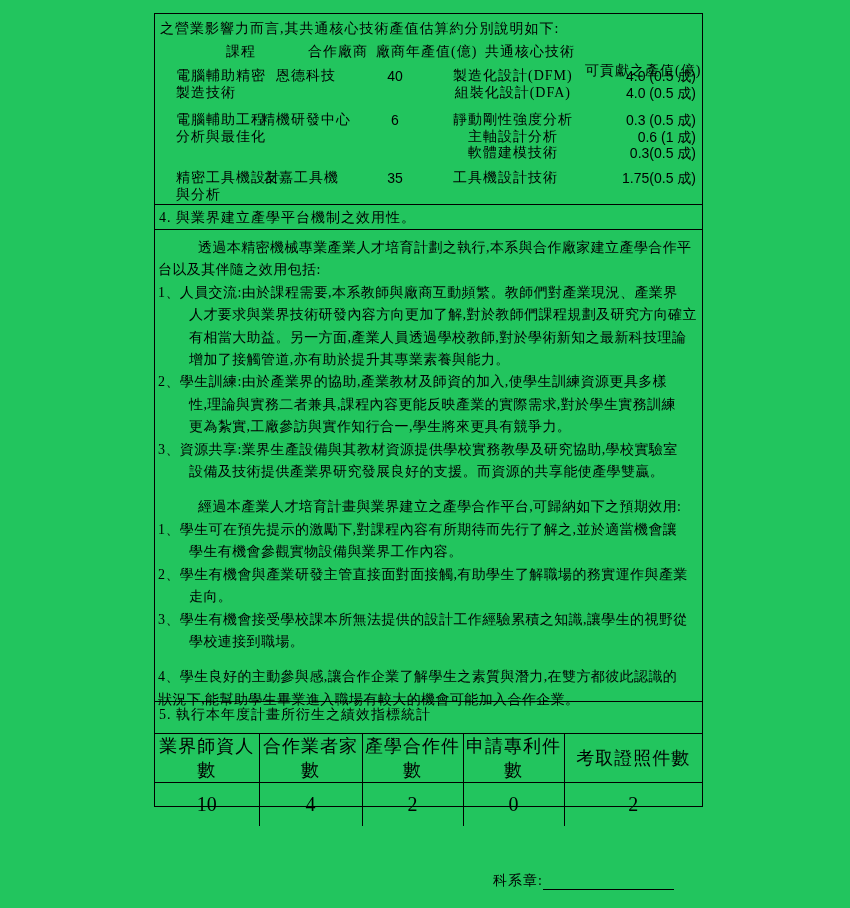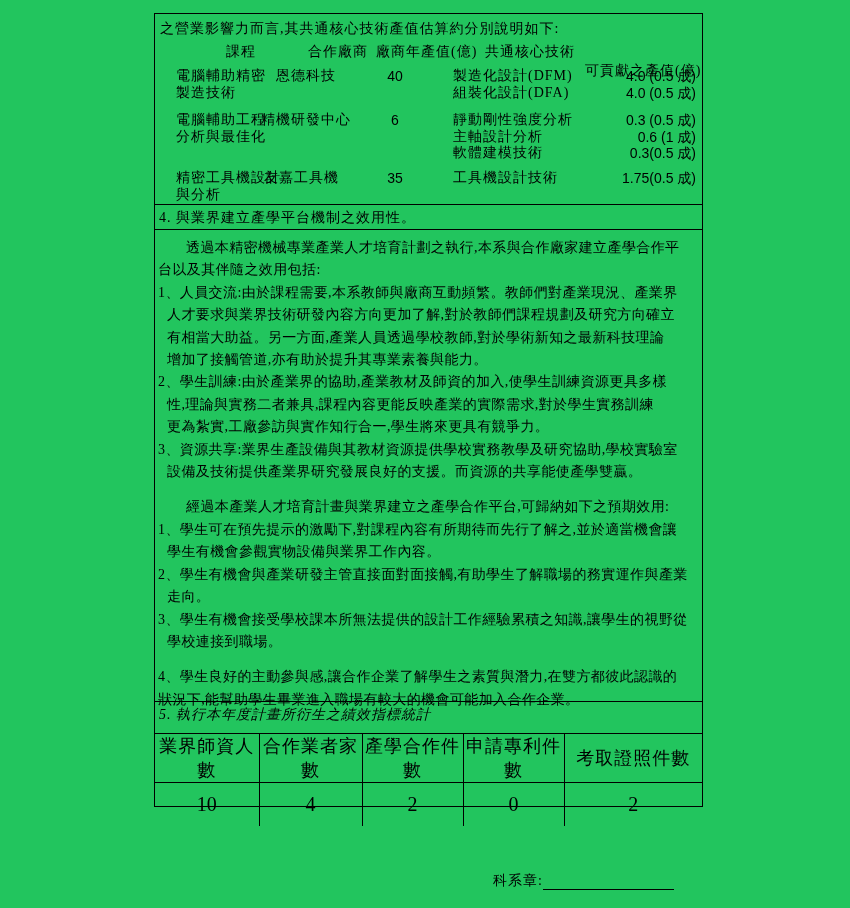--- a/index.html
+++ b/index.html
@@ -36,36 +36,36 @@
   .crow:nth-of-type(1){ top:54px; }
   .crow:nth-of-type(2){ top:98px; }
   .crow:nth-of-type(3){ top:156px; }
   .cell { position:absolute; top:0; white-space:pre-line; line-height:16.5px; }
   .cell.course { left:21px; }
   .cell.vendor { left:121px; }
   .crow:nth-of-type(2) .cell.vendor { left:106px; }
   .crow:nth-of-type(3) .cell.vendor { left:109px; }
   .cell.revenue { left:190px; width:100px; text-align:center; letter-spacing:0;
                   font-family:"Liberation Sans","DejaVu Sans",sans-serif; }
-  .cell.tech { left:298px; }
+  .cell.tech { left:298px;text-align:center; }
   .cell.value { left:auto; right:6px; text-align:right; letter-spacing:0;
                 font-family:"Liberation Sans","DejaVu Sans",sans-serif; font-size:14px; }
 
   
   .sec-title { position:absolute; left:0; right:0; font-size:14px; letter-spacing:1px;
                padding:4px 0 0 4px; white-space:nowrap; }
   .sec-title.s4 { top:191px; height:24px; }
-  .sec-title.s5 { top:688px; height:31px;font-style:italic; }
+  .sec-title.s5 { top:688px; height:31px; }
 
   
   .sec4-body { position:absolute; top:216px; left:3px; right:2px;
                font-size:14px; letter-spacing:0.4px; padding-top:7px; }
   .bl { line-height:22.4px; white-space:nowrap; }
-  .bl.m { margin-left:9px; }
-  .bl.p { margin-left:28px; }
+  .bl.m { margin-left:31px; }
+  .bl.p { margin-left:40px; }
   .bl.gap { margin-top:13px; }
 
   
   .stats { position:absolute; top:719px; left:0; width:547px;
            border-collapse:collapse; table-layout:fixed; border-top:1px solid #000; }
   .stats th, .stats td { font-weight:normal; text-align:center; vertical-align:middle; }
   .stats th { height:30px; font-size:18px; letter-spacing:1px; border-bottom:1px solid #000; }
   .stats td { height:43px; font-size:20px; }
   .stats th + th, .stats td + td { border-left:1px solid #000; }
   .stats th:nth-of-type(1){ width:104px; }

